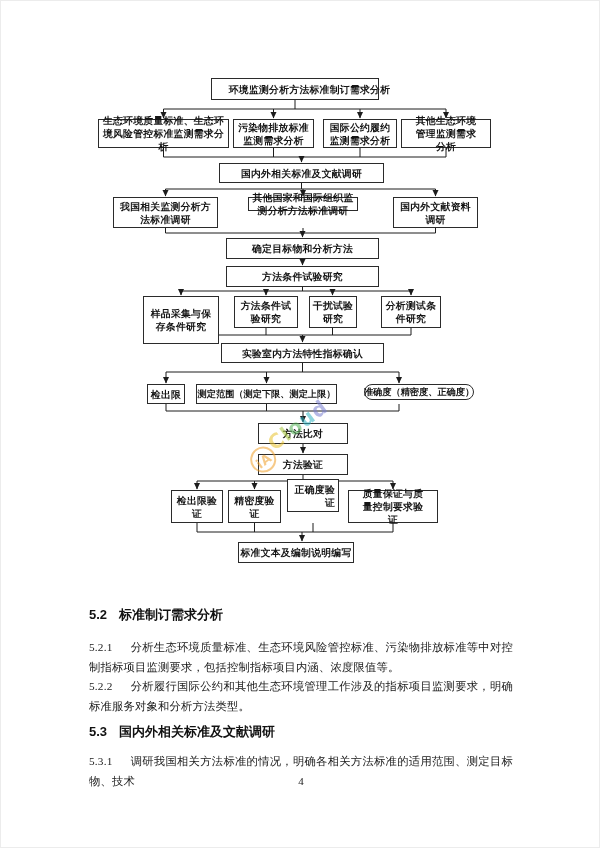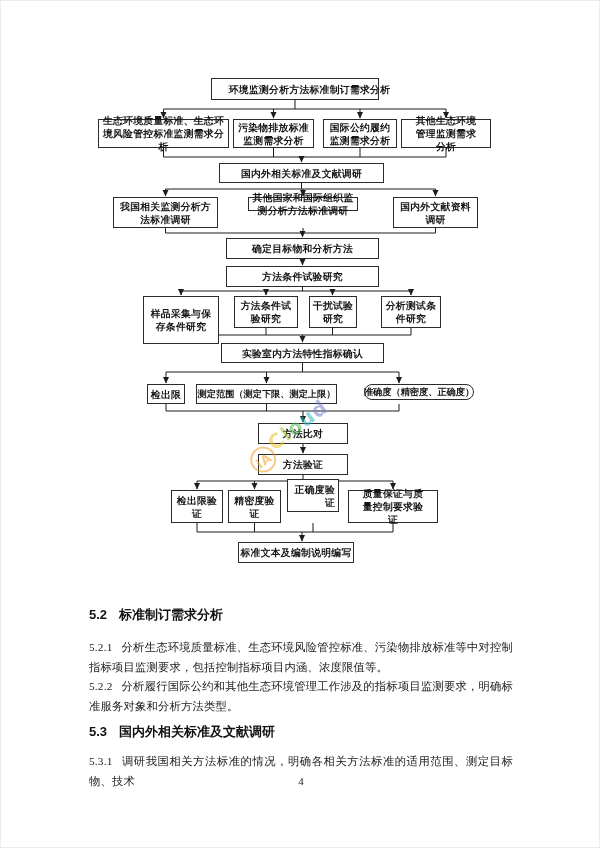--- a/index.html
+++ b/index.html
@@ -45,21 +45,21 @@
   .textblock{position:absolute;left:88px;top:606px;width:424px;}
   .sec-h{
     margin:0;font-family:"Liberation Sans","DejaVu Sans",sans-serif;
     font-weight:bold;font-size:13px;color:#111;line-height:16px;
   }
   .sec-h .h-num{margin-right:12px;}
   .para{
     margin:0;font-size:11.3px;line-height:19.6px;text-align:justify;
     color:#1a1a1a;letter-spacing:0.2px;
   }
-  .para .p-num{margin-right:9px;}
+  .para .p-num{margin-right:18px;}
   .mt1{margin-top:15px;}
   .mt2{margin-top:7px;}
   
   .pageno{
     position:absolute;left:0;top:774px;width:600px;text-align:center;
     font-size:11px;color:#222;
   }
 </style>
 </head>
 <body>

